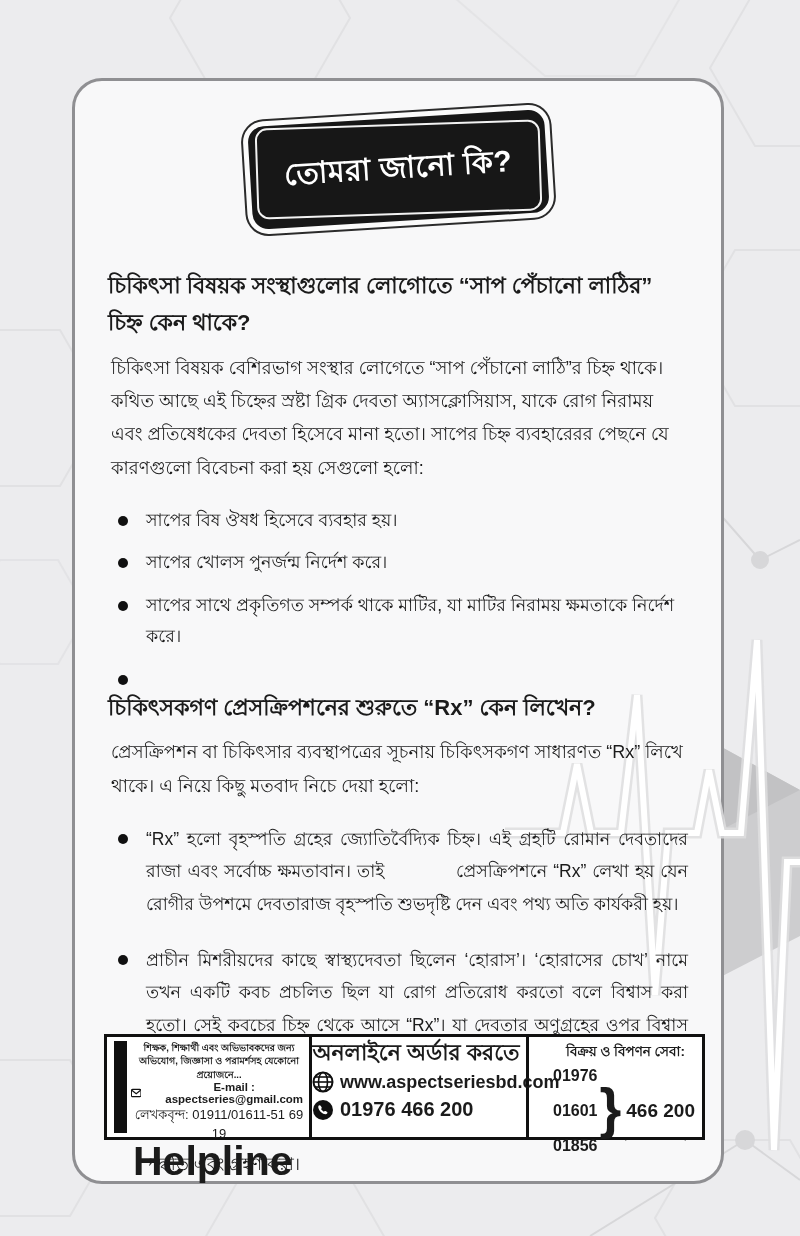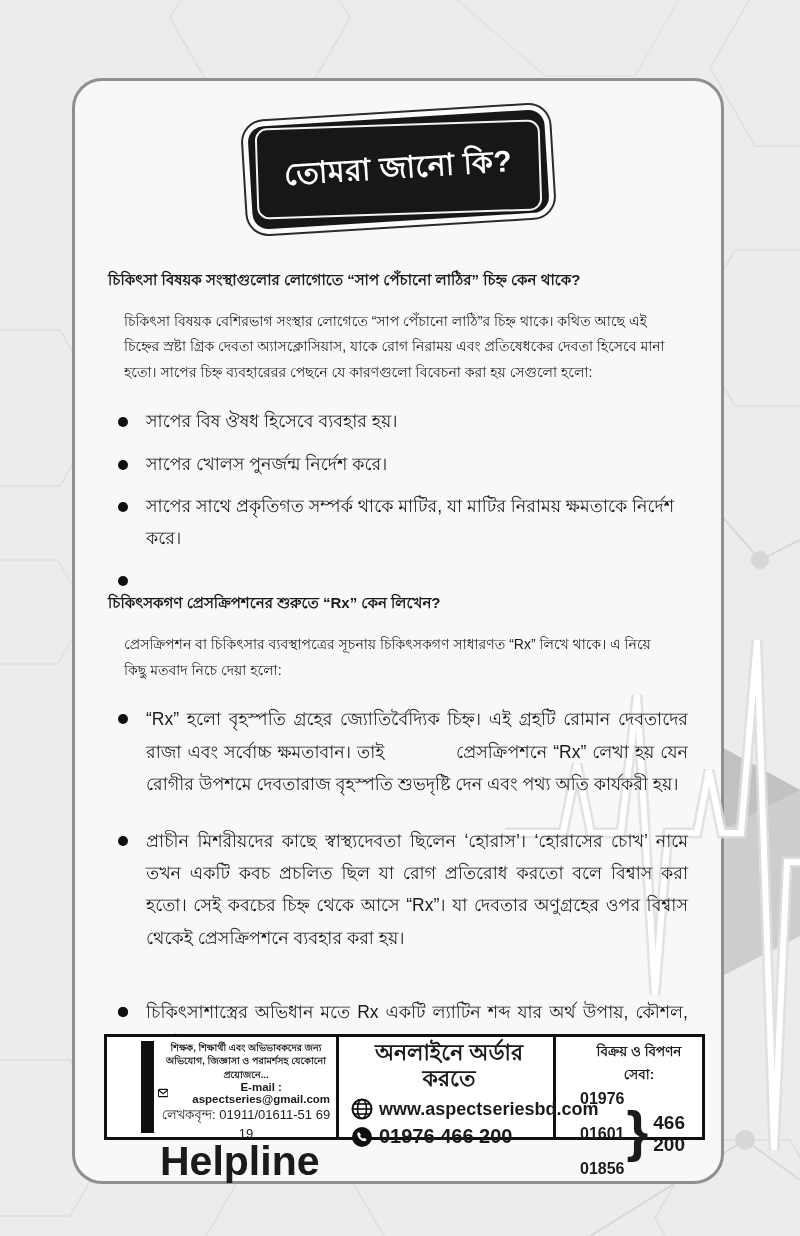--- a/index.html
+++ b/index.html
@@ -27,52 +27,52 @@
     padding:26px 34px;
     box-shadow:0 0 0 5px #fbfbfb,0 0 0 7px #2b2b2b;
   }
   .badge::after{
     content:"";position:absolute;inset:6px;border:2px solid #ffffff;
     border-radius:12px;transform:rotate(1.6deg);opacity:.95;pointer-events:none;
   }
   .badge-title{font-size:30px;font-weight:bold;letter-spacing:.5px;white-space:nowrap;}
   
   .content{padding:46px 36px 0 36px;}
-  .sec-heading{font-size:15px;font-weight:bold;margin:0 0 10px 0;line-height:1.7;}
-  .sec-para{font-size:14px;line-height:1.85;margin:16px;}
+  .sec-heading{font-size:22px;font-weight:bold;margin:0 0 10px 0;line-height:1.7;}
+  .sec-para{font-size:18px;line-height:1.85;margin:3px;}
   ul.bullets{list-style:none;margin:20px 0 0 0;padding:0 0 0 10px;}
   ul.bullets li{
     position:relative;padding-left:28px;font-size:17.5px;line-height:1.8;margin-bottom:11px;
   }
   ul.bullets li .dot{
     position:absolute;left:0;top:11px;width:10px;height:10px;background:#101010;border-radius:50%;
   }
   .section-2{margin-top:36px;}
   ul.bullets-justified li{text-align:justify;margin-bottom:24px;line-height:1.85;}
   li.gap-before{margin-top:42px;}
   
   .footer{
     position:absolute;left:32px;bottom:44px;width:601px;height:106px;
     border:3px solid #101010;background:#ffffff;display:flex;box-sizing:border-box;z-index:4;
   }
   .f-left{
     width:205px;border-right:3px solid #101010;position:relative;
-    padding:4px 2px 2px 24px;box-sizing:border-box;text-align:center;margin-left:27px;
+    padding:4px 2px 2px 24px;box-sizing:border-box;text-align:center;
   }
   .f-left .bar{position:absolute;left:7px;top:4px;bottom:4px;width:13px;background:#101010;}
   .f-small{font-size:9.5px;font-weight:bold;line-height:1.4;}
   .f-email{font-size:11.5px;font-weight:bold;display:flex;align-items:center;justify-content:center;gap:20px;}
   .f-authors{font-size:13px;font-weight:normal;}
   .f-brand{
     font-size:41px;font-weight:bold;line-height:.95;text-align:left;
     padding-left:2px;letter-spacing:0px;margin-top:1px;
   }
   .f-mid{
     width:217px;border-right:3px solid #101010;box-sizing:border-box;
-    padding:3px 6px 0 12px;
+    padding:3px 6px 0 0;
   }
   .f-mid-heading{font-size:22px;font-weight:bold;text-align:center;line-height:1.2;}
   .f-row{display:flex;align-items:flex-end;gap:6px;font-weight:bold;margin-top:5px;}
   .f-site{font-size:18px;}
   .f-phone{font-size:20px;}
   .icon-circ{flex:0 0 auto;}
   .f-right{flex:1;box-sizing:border-box;padding:4px 4px 0 24px;}
   .f-right-heading{font-size:13.5px;font-weight:bold;text-align:center;}
   .f-right-row{display:flex;align-items:center;margin-top:0;}
   .numbers{display:flex;flex-direction:column;font-size:16px;font-weight:bold;line-height:1.45;gap:12px;}

